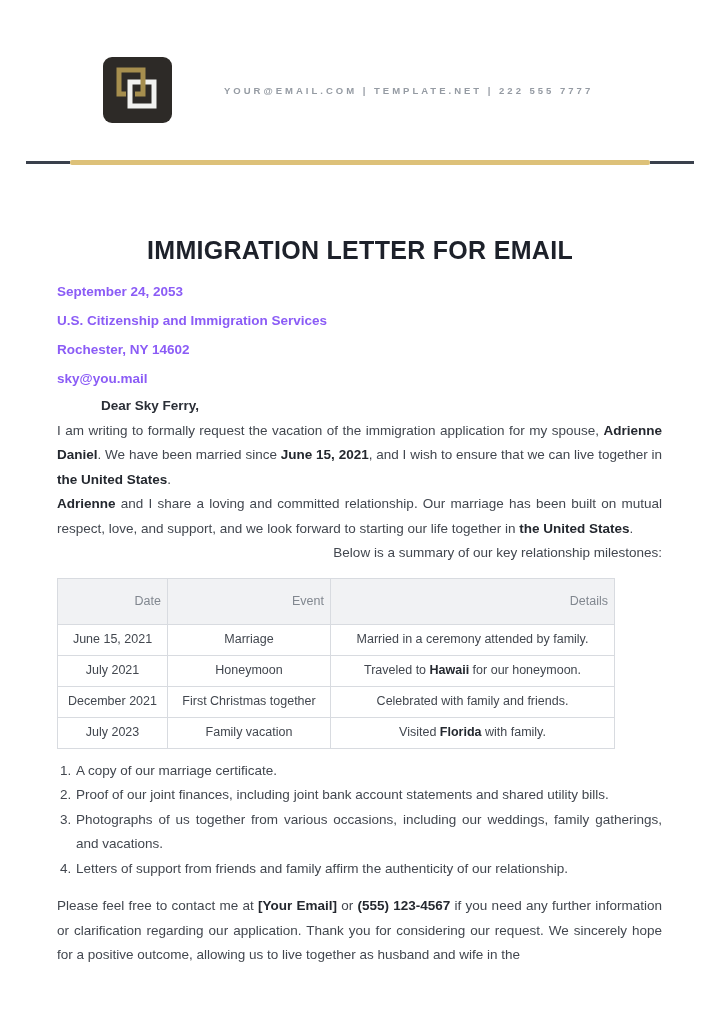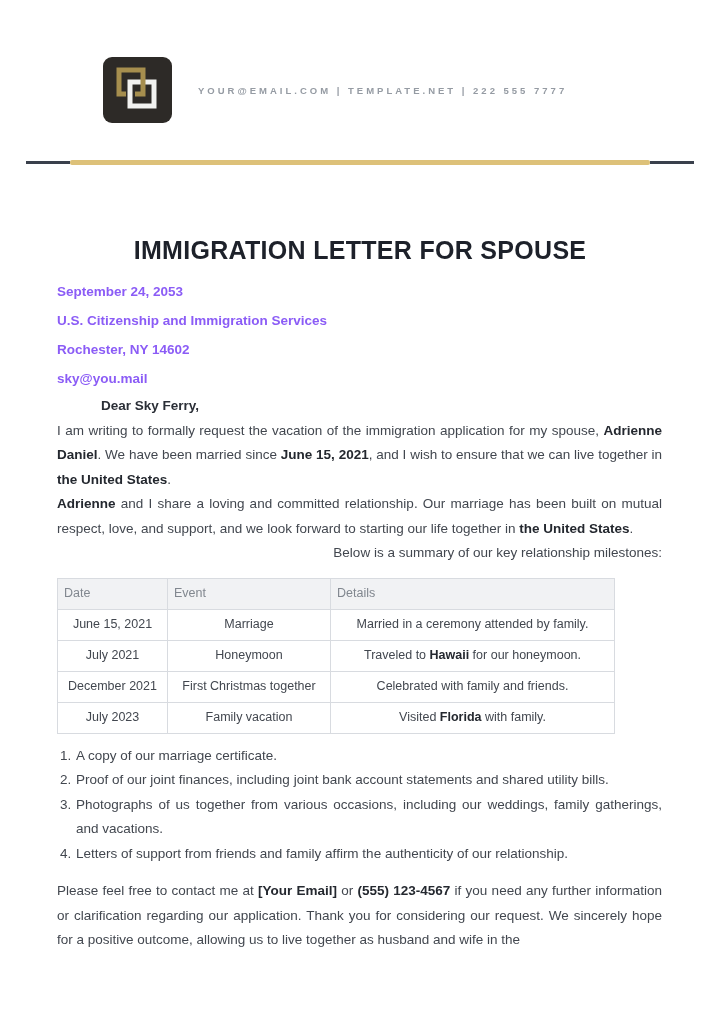--- a/index.html
+++ b/index.html
@@ -1,21 +1,21 @@
 <!DOCTYPE html>
 <html><head>
 <meta charset="utf-8">
 <style>
   * { margin:0; padding:0; box-sizing:border-box; }
   html, body { width:720px; height:1019px; background:#ffffff; overflow:hidden; }
   body { font-family:"Liberation Sans", sans-serif; color:#42474f; }
   .page { width:720px; height:1019px; background:#ffffff; overflow:hidden; position:relative; }
 
   
-  .header { display:flex; align-items:center; gap:26px; padding:57px 0 0 103px; }
+  .header { display:flex; align-items:center; gap:52px; padding:57px 0 0 103px; }
   .logo { width:69px; height:66px; flex:0 0 auto; display:block; }
   .contact-line { font-size:9.5px; font-weight:bold; letter-spacing:3px; color:#959ba3; white-space:nowrap; }
 
   
   .divider { display:flex; align-items:center; margin:37px 26px 0 26px; height:5px; }
   .divider .tip { height:3px; width:44px; background:#3a404c; flex:0 0 auto; }
   .divider .bar { height:5px; flex:1 1 auto; background:#ddc179; border-radius:2px; }
 
   
   .title { margin-top:70px; text-align:center; font-size:25px; line-height:30px;
@@ -31,21 +31,21 @@
   p.justify { text-align:justify; }
   .intro-line { text-align:right; }
 
   
   table.milestones { border-collapse:collapse; table-layout:fixed; width:557px;
                      margin:12px 0 10px 0; font-size:12.5px; }
   table.milestones col.c-date  { width:110px; }
   table.milestones col.c-event { width:163px; }
   table.milestones col.c-det   { width:284px; }
   table.milestones th { background:#f1f2f4; color:#81878f; font-weight:normal;
-                        border:1px solid #d8dbe0; height:31px; text-align:left; padding:2px 6px; }
+                        border:1px solid #d8dbe0; height:46px; text-align:right; padding:2px 6px; }
   table.milestones td { border:1px solid #d8dbe0; height:31px; text-align:center;
                         padding:2px 5px; color:#42474f; }
 
   
   ol.attachments { list-style:decimal outside; padding-left:18px; }
   ol.attachments li { text-align:justify; padding-left:1px; }
 
   .closing { margin-top:13px; }
 </style>
 </head>
@@ -61,21 +61,21 @@
     </svg>
     <div class="contact-line">YOUR@EMAIL.COM | TEMPLATE.NET | 222 555 7777</div>
   </div>
 
   <div class="divider">
     <div class="tip"></div>
     <div class="bar"></div>
     <div class="tip"></div>
   </div>
 
-  <h1 class="title">IMMIGRATION LETTER FOR SPOUSE</h1>
+  <h1 class="title">IMMIGRATION LETTER FOR EMAIL</h1>
 
   <div class="content">
 
     <div class="meta">
       <div>September 24, 2053</div>
       <div class="sp">U.S. Citizenship and Immigration Services</div>
       <div class="sp">Rochester, NY 14602</div>
       <div class="sp">sky@you.mail</div>
     </div>
 

